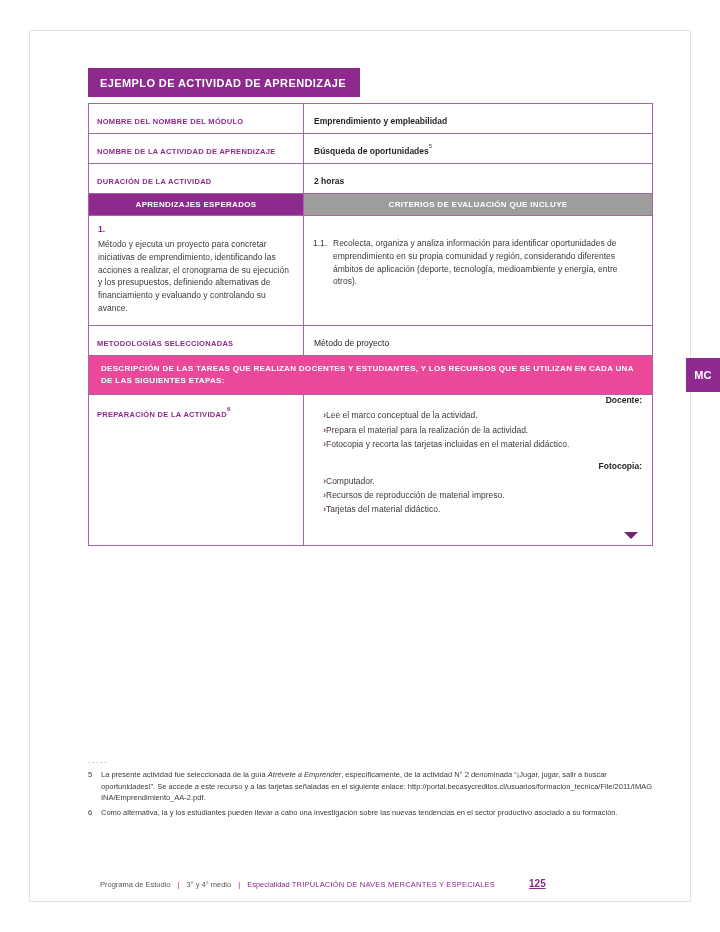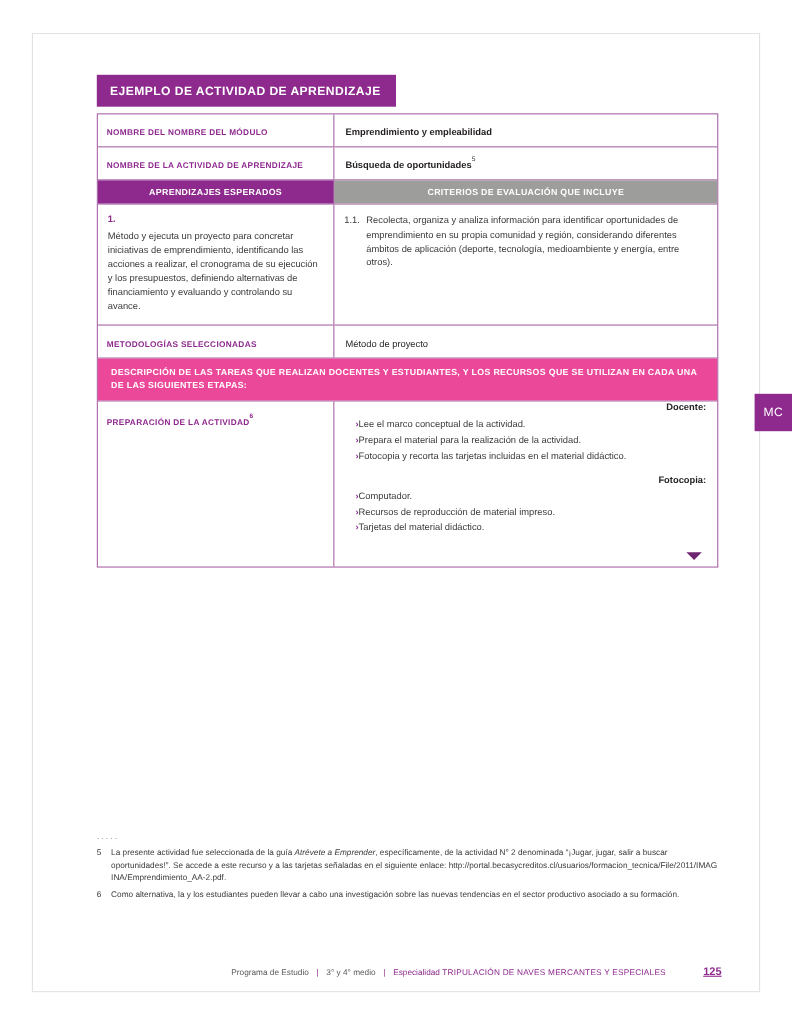--- a/index.html
+++ b/index.html
@@ -26,53 +26,53 @@
   .val { font-size: 8.5px; color: #231f20; }
   sup.mark { font-size: 6px; vertical-align: super; }
 
   .hdr-row .cell-l, .hdr-row .cell-r { padding: 6px 8px; text-align: center; }
   .hdr-purple { background: #8e2a8e; color: #fff; font-size: 8px; font-weight: bold; letter-spacing: 0.3px; }
   .hdr-gray { background: #9d9d9c; color: #fff; font-size: 8px; font-weight: bold; letter-spacing: 0.3px; }
 
   .content-row .cell-l, .content-row .cell-r { padding: 8px 10px 10px 9px; }
   .oa-num { color: #8e2a8e; font-weight: bold; font-size: 8.5px; margin-bottom: 4px; }
   .body-text { font-size: 8.5px; line-height: 1.5; color: #3a3a3a; }
-  .crit { display: flex; }
+  .crit { display: flex; margin-top: 13px; }
   .crit-num { width: 20px; flex-shrink: 0; font-size: 8.5px; line-height: 1.5; color: #3a3a3a; }
   .crit-text { flex: 1; font-size: 8.5px; line-height: 1.5; color: #3a3a3a; }
 
   .banner { background: #ec4899; color: #fff; font-size: 8px; font-weight: bold;
             letter-spacing: 0.3px; padding: 7px 12px; line-height: 1.55; }
 
   .prep-row { min-height: 150px; position: relative; }
   .prep-row .cell-l { padding-top: 8px; }
   .prep-row .cell-r { padding: 0 10px 16px 12px; position: relative; text-align: right; }
   .section-title { font-size: 8.5px; font-weight: bold; color: #231f20; margin-bottom: 3px; }
   .blist { list-style: none; margin-bottom: 9px; }
   .blist li { display: flex; font-size: 8.5px; line-height: 1.7; color: #3a3a3a; }
   .chev { color: #8e2a8e; font-weight: bold; width: 10px; flex-shrink: 0; }
 
   .cont-arrow { position: absolute; right: 14px; bottom: 6px; width: 0; height: 0;
                 border-left: 7px solid transparent; border-right: 7px solid transparent;
                 border-top: 7px solid #6e2570; }
 
   .mc-tab { position: absolute; right: 0; top: 358px; width: 34px; height: 34px;
-            background: #8e2a8e; color: #fff; font-weight: normal; font-size: 11px;
+            background: #8e2a8e; color: #fff; font-weight: bold; font-size: 11px;
             display: flex; align-items: center; justify-content: center; letter-spacing: 0.3px; }
 
   .footnotes { position: absolute; left: 88px; top: 756px; width: 566px; }
   .dots { color: #9b9b9b; font-size: 9px; letter-spacing: 1.5px; line-height: 1; margin-bottom: 4px; }
   .note { display: flex; font-size: 7.5px; line-height: 1.55; color: #3a3a3a; margin-bottom: 3px; }
   .note-num { width: 13px; flex-shrink: 0; }
   .note-text { flex: 1; }
   .note-text em { font-style: italic; }
   .note-link { color: #3a3a3a; text-decoration: none; word-break: break-all; }
 
   .footer { position: absolute; left: 100px; right: 64px; top: 878px; display: flex;
-            align-items: baseline; justify-content: flex-end; font-size: 7.5px; color: #58595b; }
+            align-items: baseline; justify-content: flex-start; font-size: 7.5px; color: #58595b; }
   .footer .fsep { color: #8e2a8e; margin: 0 7px; }
   .footer .fesp { color: #8e2a8e; }
   .footer .fesp-name { color: #8e2a8e; letter-spacing: 0.2px; }
   .footer .fpage { color: #8e2a8e; font-weight: bold; font-size: 10px; margin-left: 34px; text-decoration: underline; }
 </style>
 </head>
 <body>
 
 <div class="page-frame"></div>
 
@@ -93,20 +93,28 @@
 
     <div class="t-row">
       <div class="cell-l">
         <span class="lbl">NOMBRE DE LA ACTIVIDAD DE APRENDIZAJE</span>
       </div>
       <div class="cell-r">
         <span class="val-bold">Búsqueda de oportunidades</span><sup class="mark">5</sup>
       </div>
     </div>
 
+    <div class="t-row">
+      <div class="cell-l">
+        <span class="lbl">DURACIÓN DE LA ACTIVIDAD</span>
+      </div>
+      <div class="cell-r">
+        <span class="val-bold">2 horas</span>
+      </div>
+    </div>
 
     <div class="t-row hdr-row">
       <div class="cell-l hdr-purple">APRENDIZAJES ESPERADOS</div>
       <div class="cell-r hdr-gray">CRITERIOS DE EVALUACIÓN QUE INCLUYE</div>
     </div>
 
     <div class="t-row content-row">
       <div class="cell-l">
         <div class="oa-num">1.</div>
         <div class="body-text">Método y ejecuta un proyecto para concretar iniciativas de emprendimiento, identificando las acciones a realizar, el cronograma de su ejecución y los presupuestos, definiendo alternativas de financiamiento y evaluando y controlando su avance.</div>

